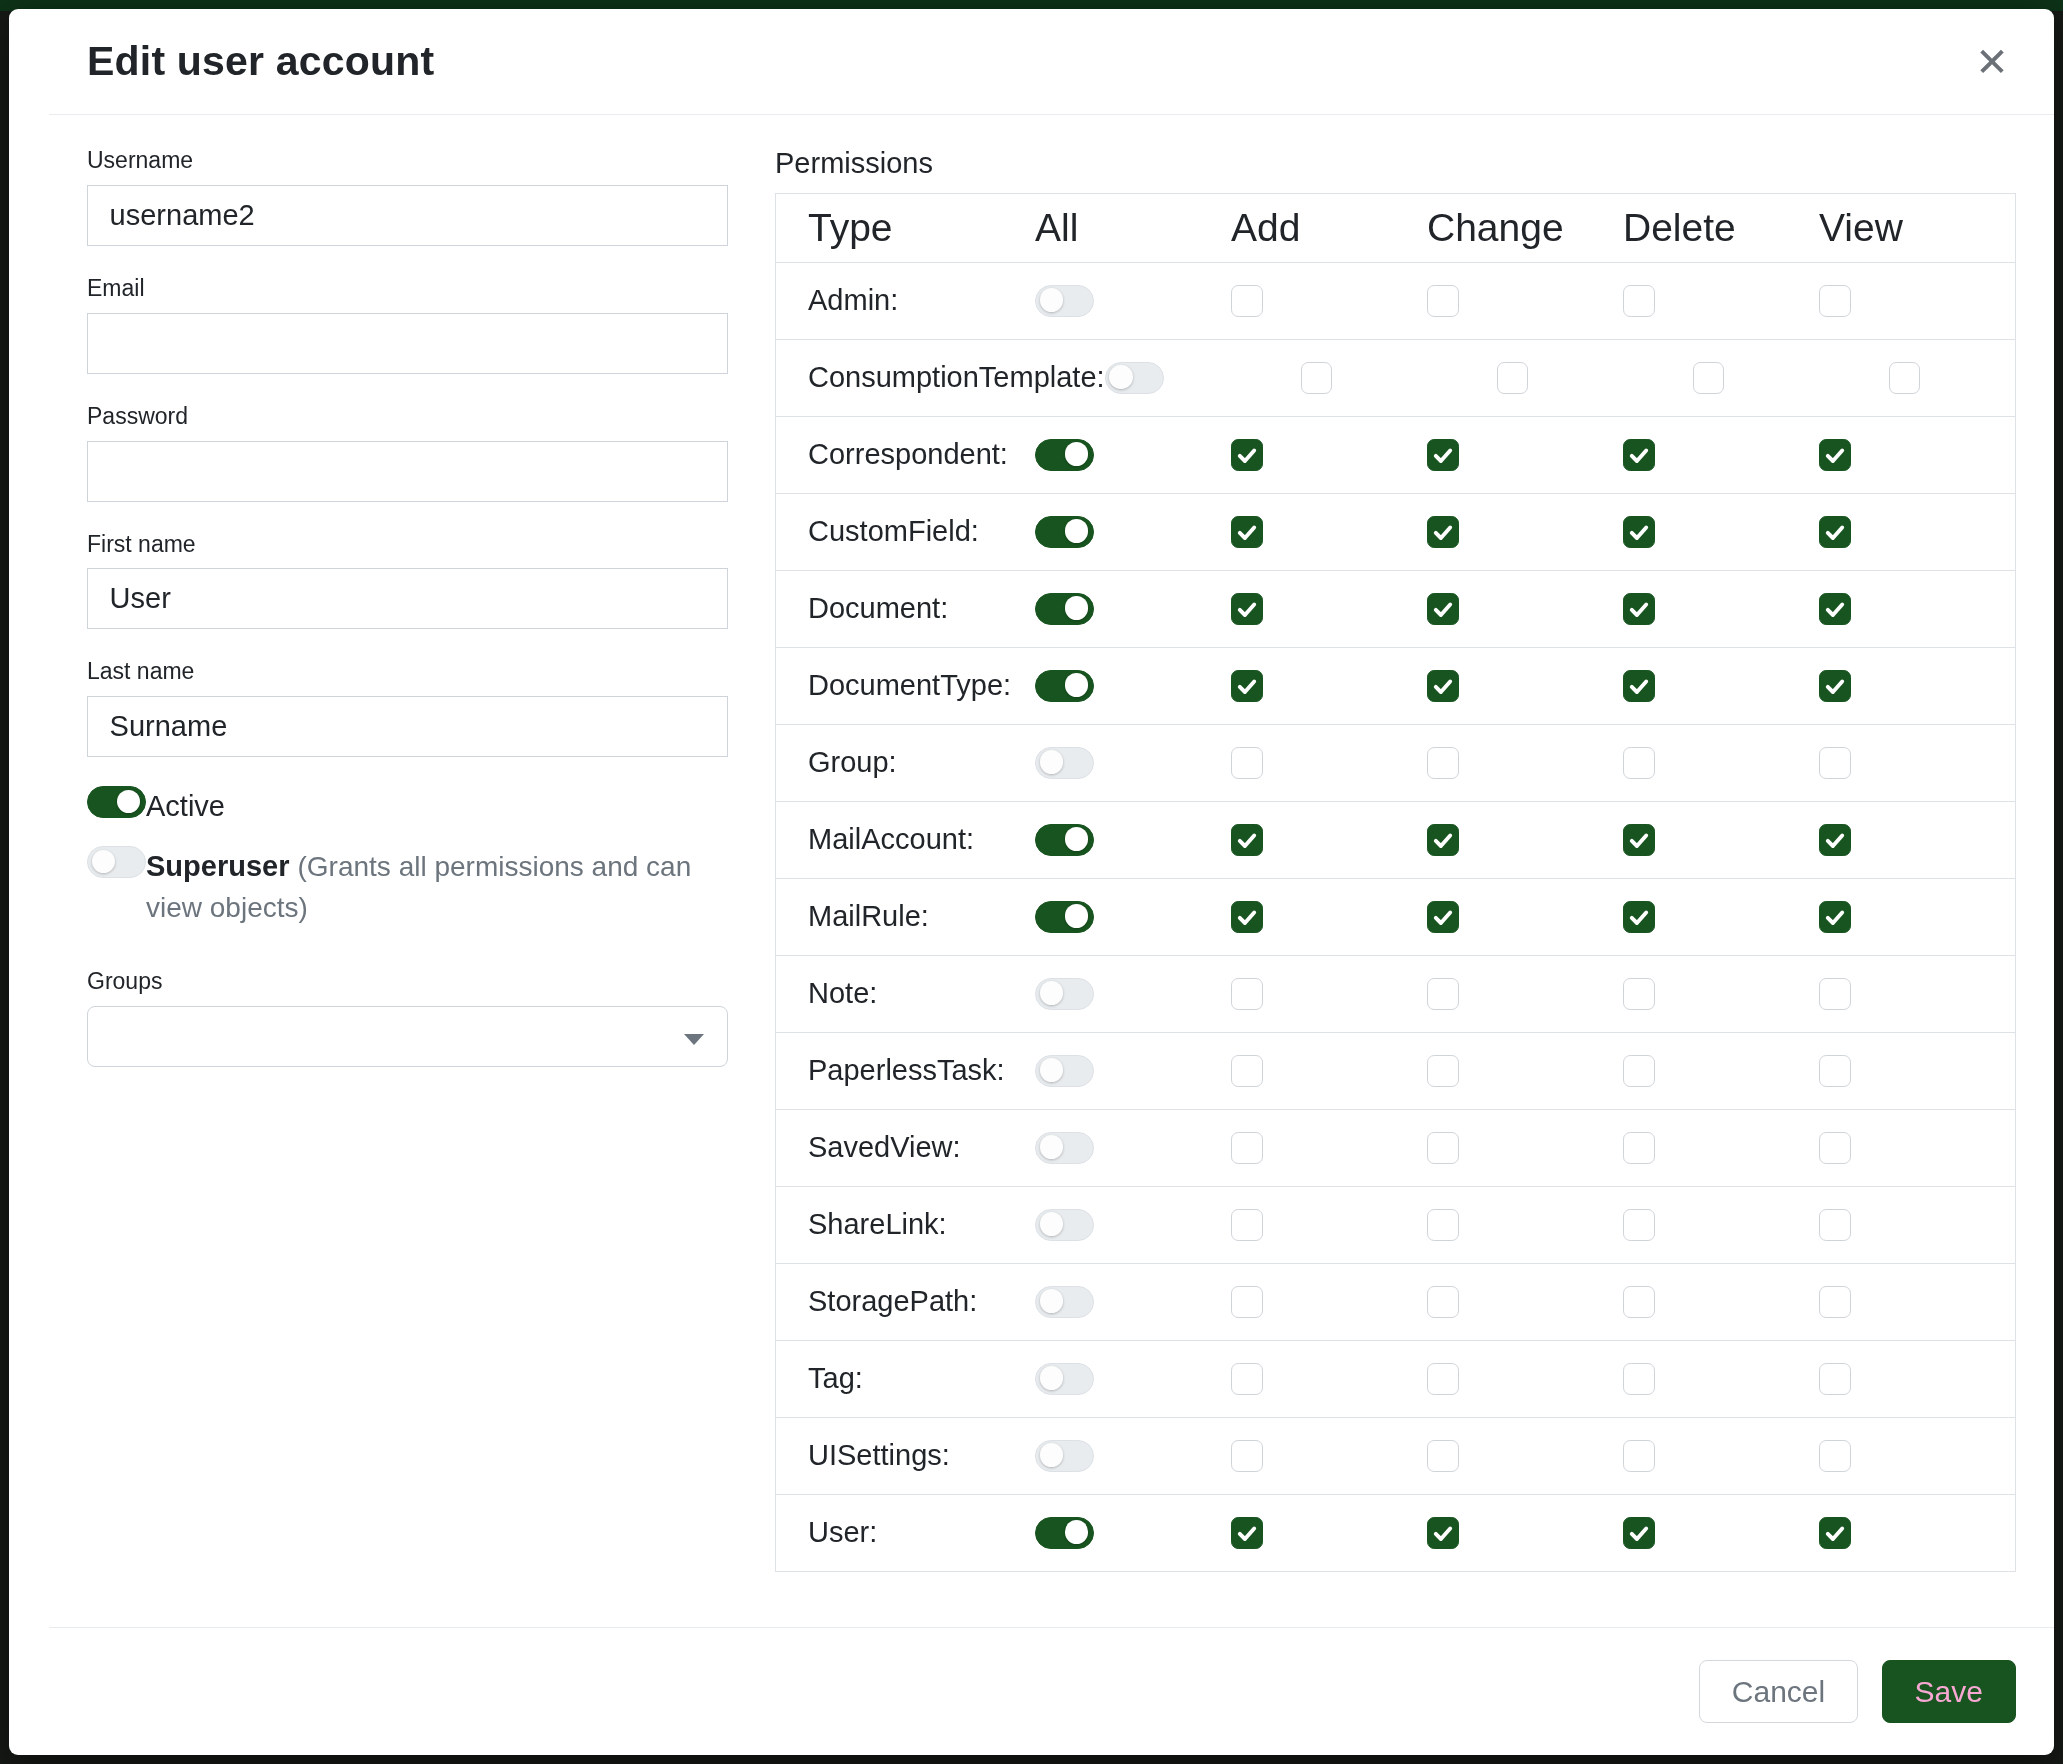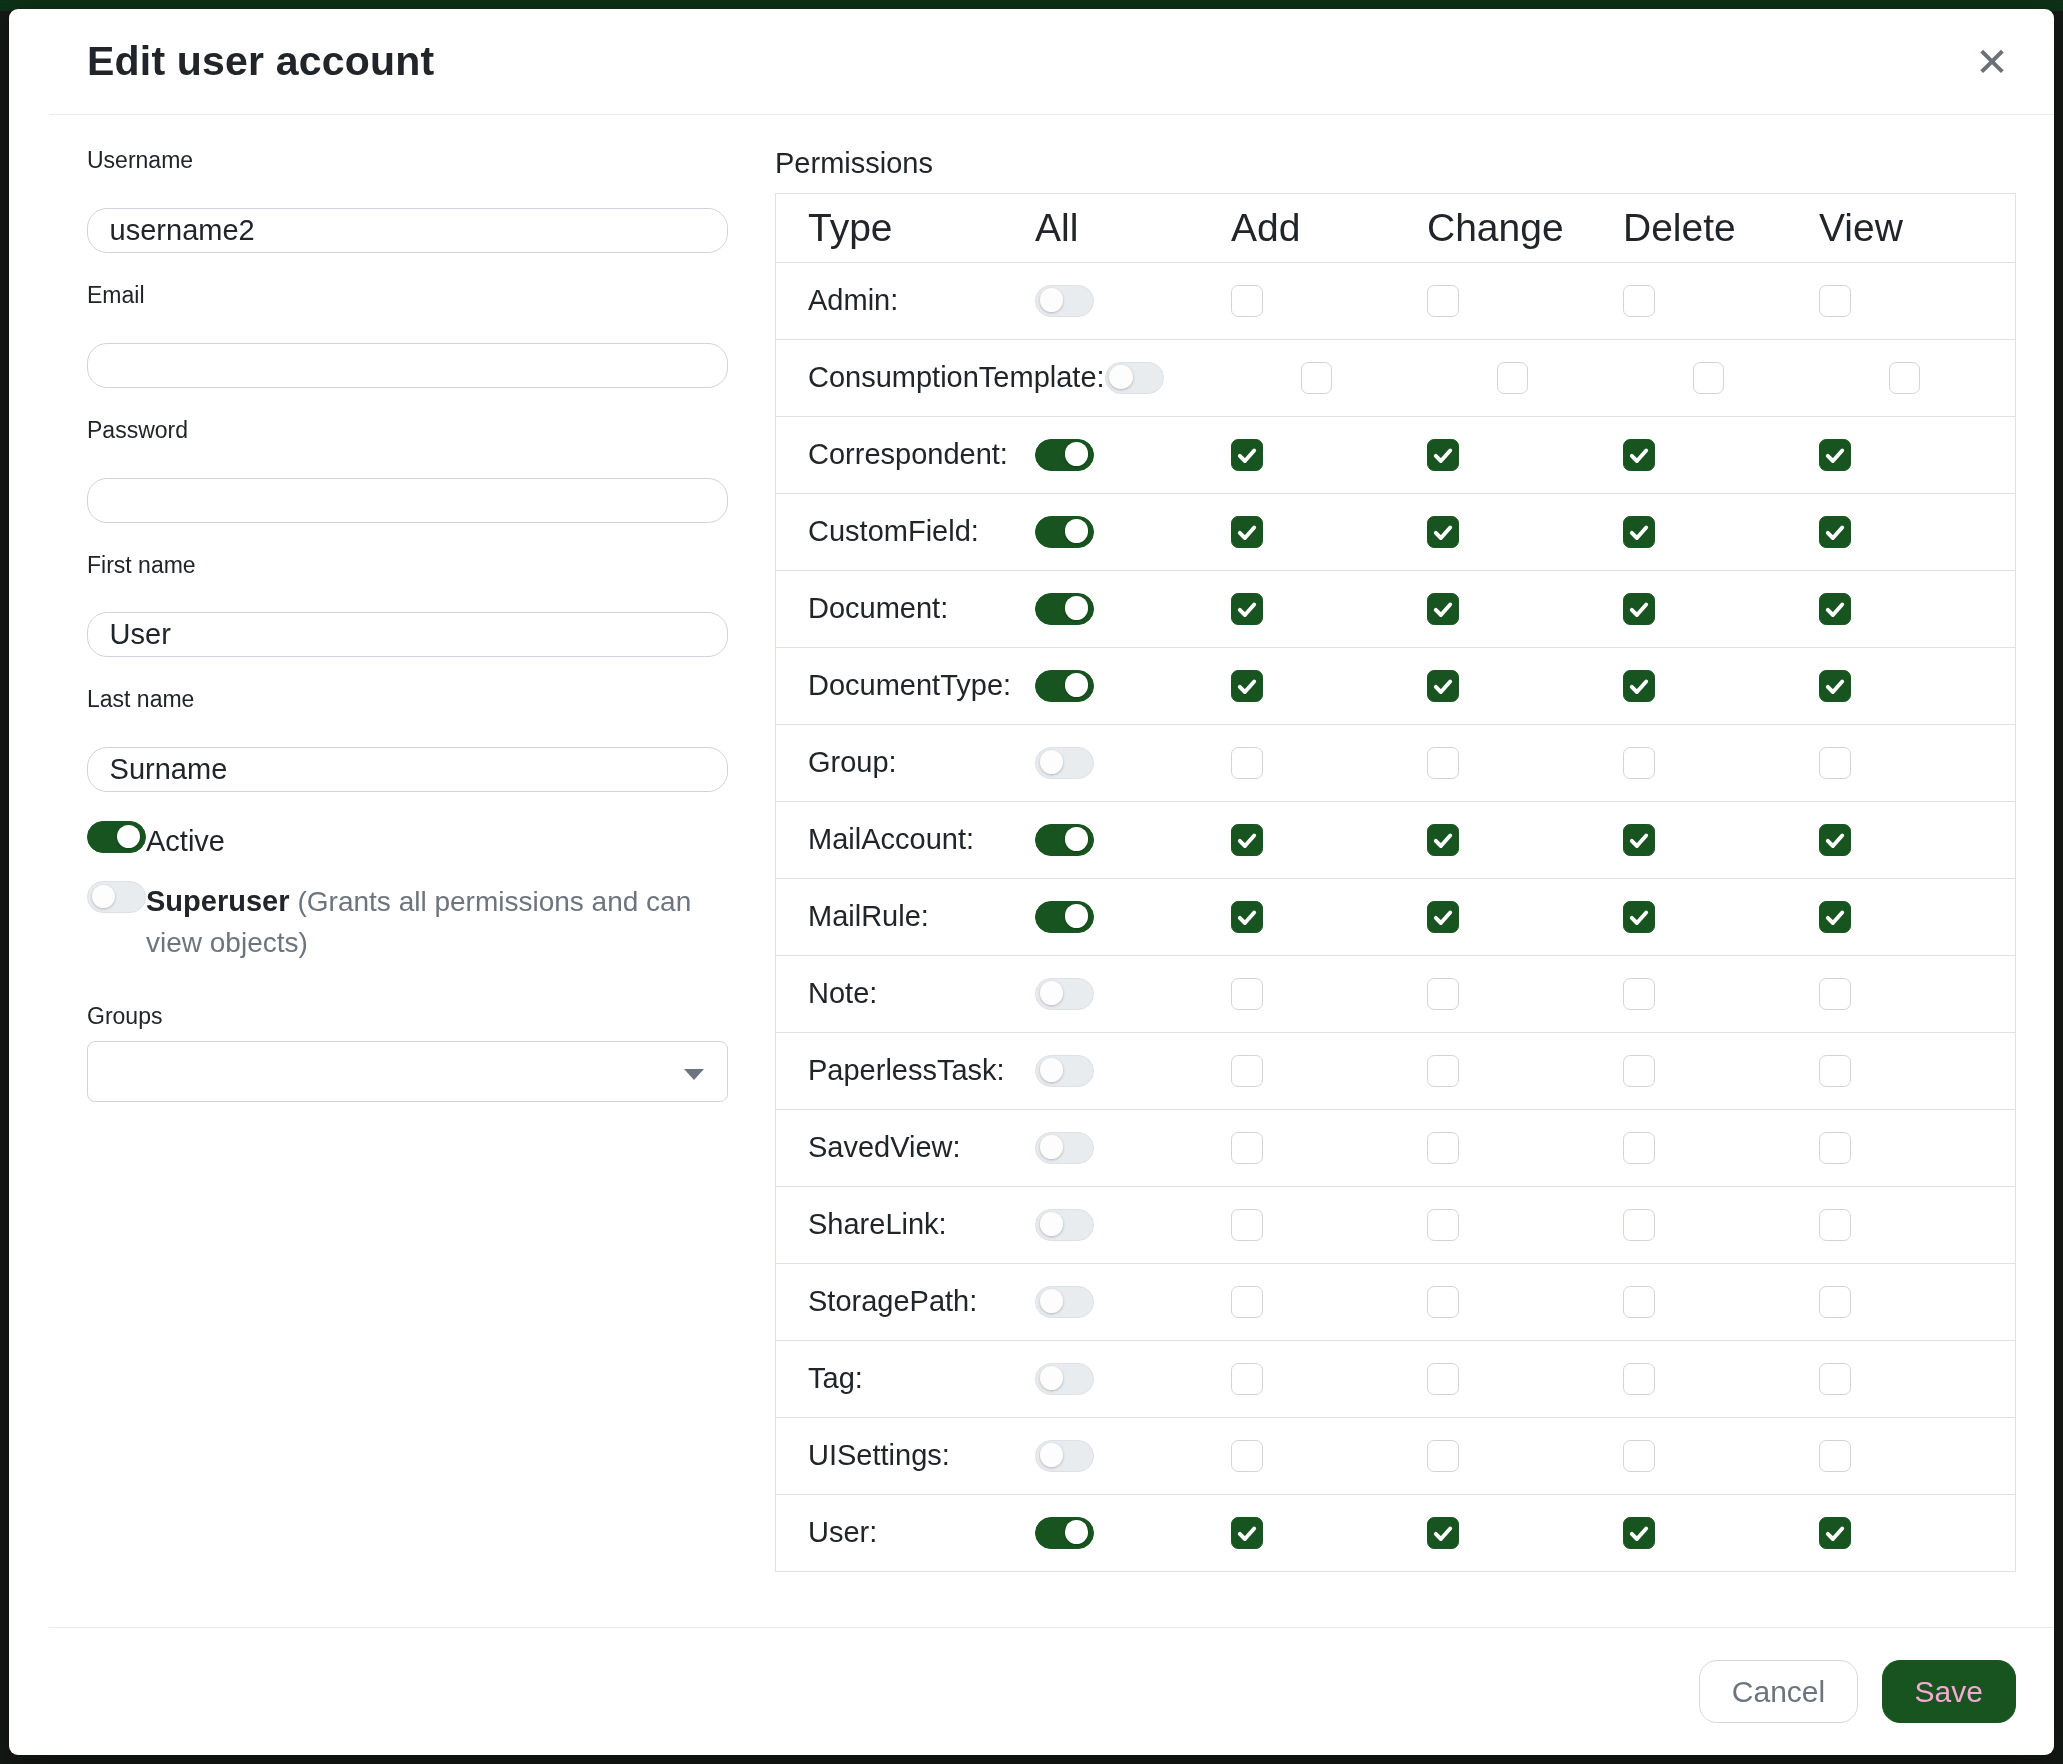--- a/index.html
+++ b/index.html
@@ -34,23 +34,23 @@
     color: #6b7177; cursor: pointer; padding: 3.6px 7.2px; font-family: inherit;
   }
 
   
   .modal-body { flex: 1; display: flex; gap: 47px; padding: 32px 38px 0 38px; overflow: hidden; }
   .form-col { width: 641px; flex: none; }
   .perm-col { flex: 1; min-width: 0; }
 
   .field-label { font-size: 23px; margin-bottom: 10.8px; display: block; }
   .text-input {
-    width: 100%; height: 45px; border: 1.8px solid #ced4da; border-radius: 20px;
+    width: 100%; height: 61px; border: 1.8px solid #ced4da; border-radius: 0;
     font-size: 29px; padding: 0 21.6px; color: #212529; font-family: inherit;
-    outline: none; background: #fff; margin-bottom: 29px; margin-top: 23px;
+    outline: none; background: #fff; margin-bottom: 29px;
   }
 
   
   .switch {
     width: 59px; height: 32px; border-radius: 16px; position: relative; flex: none;
     background: #e9ecef; border: 1.8px solid #dde1e5; cursor: pointer;
   }
   .switch .knob {
     position: absolute; top: 2.7px; left: 3.6px; width: 23.4px; height: 23.4px;
     border-radius: 50%; background: #fdfdfd; box-shadow: 0 0.9px 2.7px rgba(0,0,0,.25);
@@ -93,21 +93,21 @@
     background: #fff; cursor: pointer; display: flex; align-items: center; justify-content: center;
   }
   .cb.checked { background: var(--accent); border-color: var(--accent); }
   .cb svg { width: 24px; height: 24px; }
 
   
   .modal-footer {
     border-top: 1.8px solid #e9ecef; padding: 32px 38px;
     display: flex; justify-content: flex-end; gap: 23.4px; align-items: center;
   }
-  .btn { font-size: 30px; border-radius: 18px; padding: 13.5px 32px; cursor: pointer; font-family: inherit; }
+  .btn { font-size: 30px; border-radius: 8px; padding: 13.5px 32px; cursor: pointer; font-family: inherit; }
   .btn-cancel { background: #fff; color: #6c757d; border: 1.8px solid #d4d8dc; }
   .btn-save { background: var(--accent); color: #f9a8d4; border: 1.8px solid var(--accent); }
 </style>
 </head>
 <body>
 
 <div class="backdrop-top"></div>
 
 <div class="modal">
 

